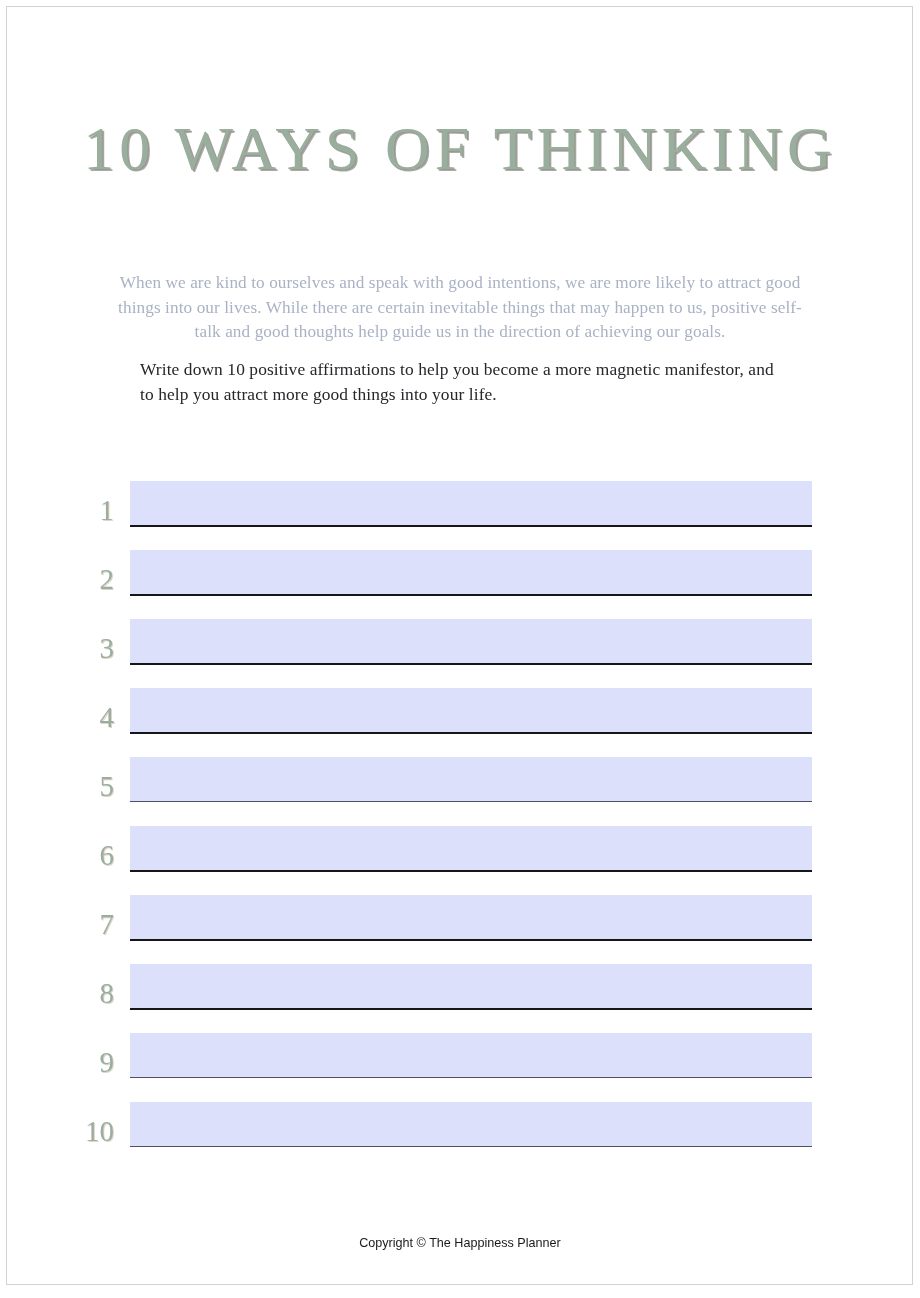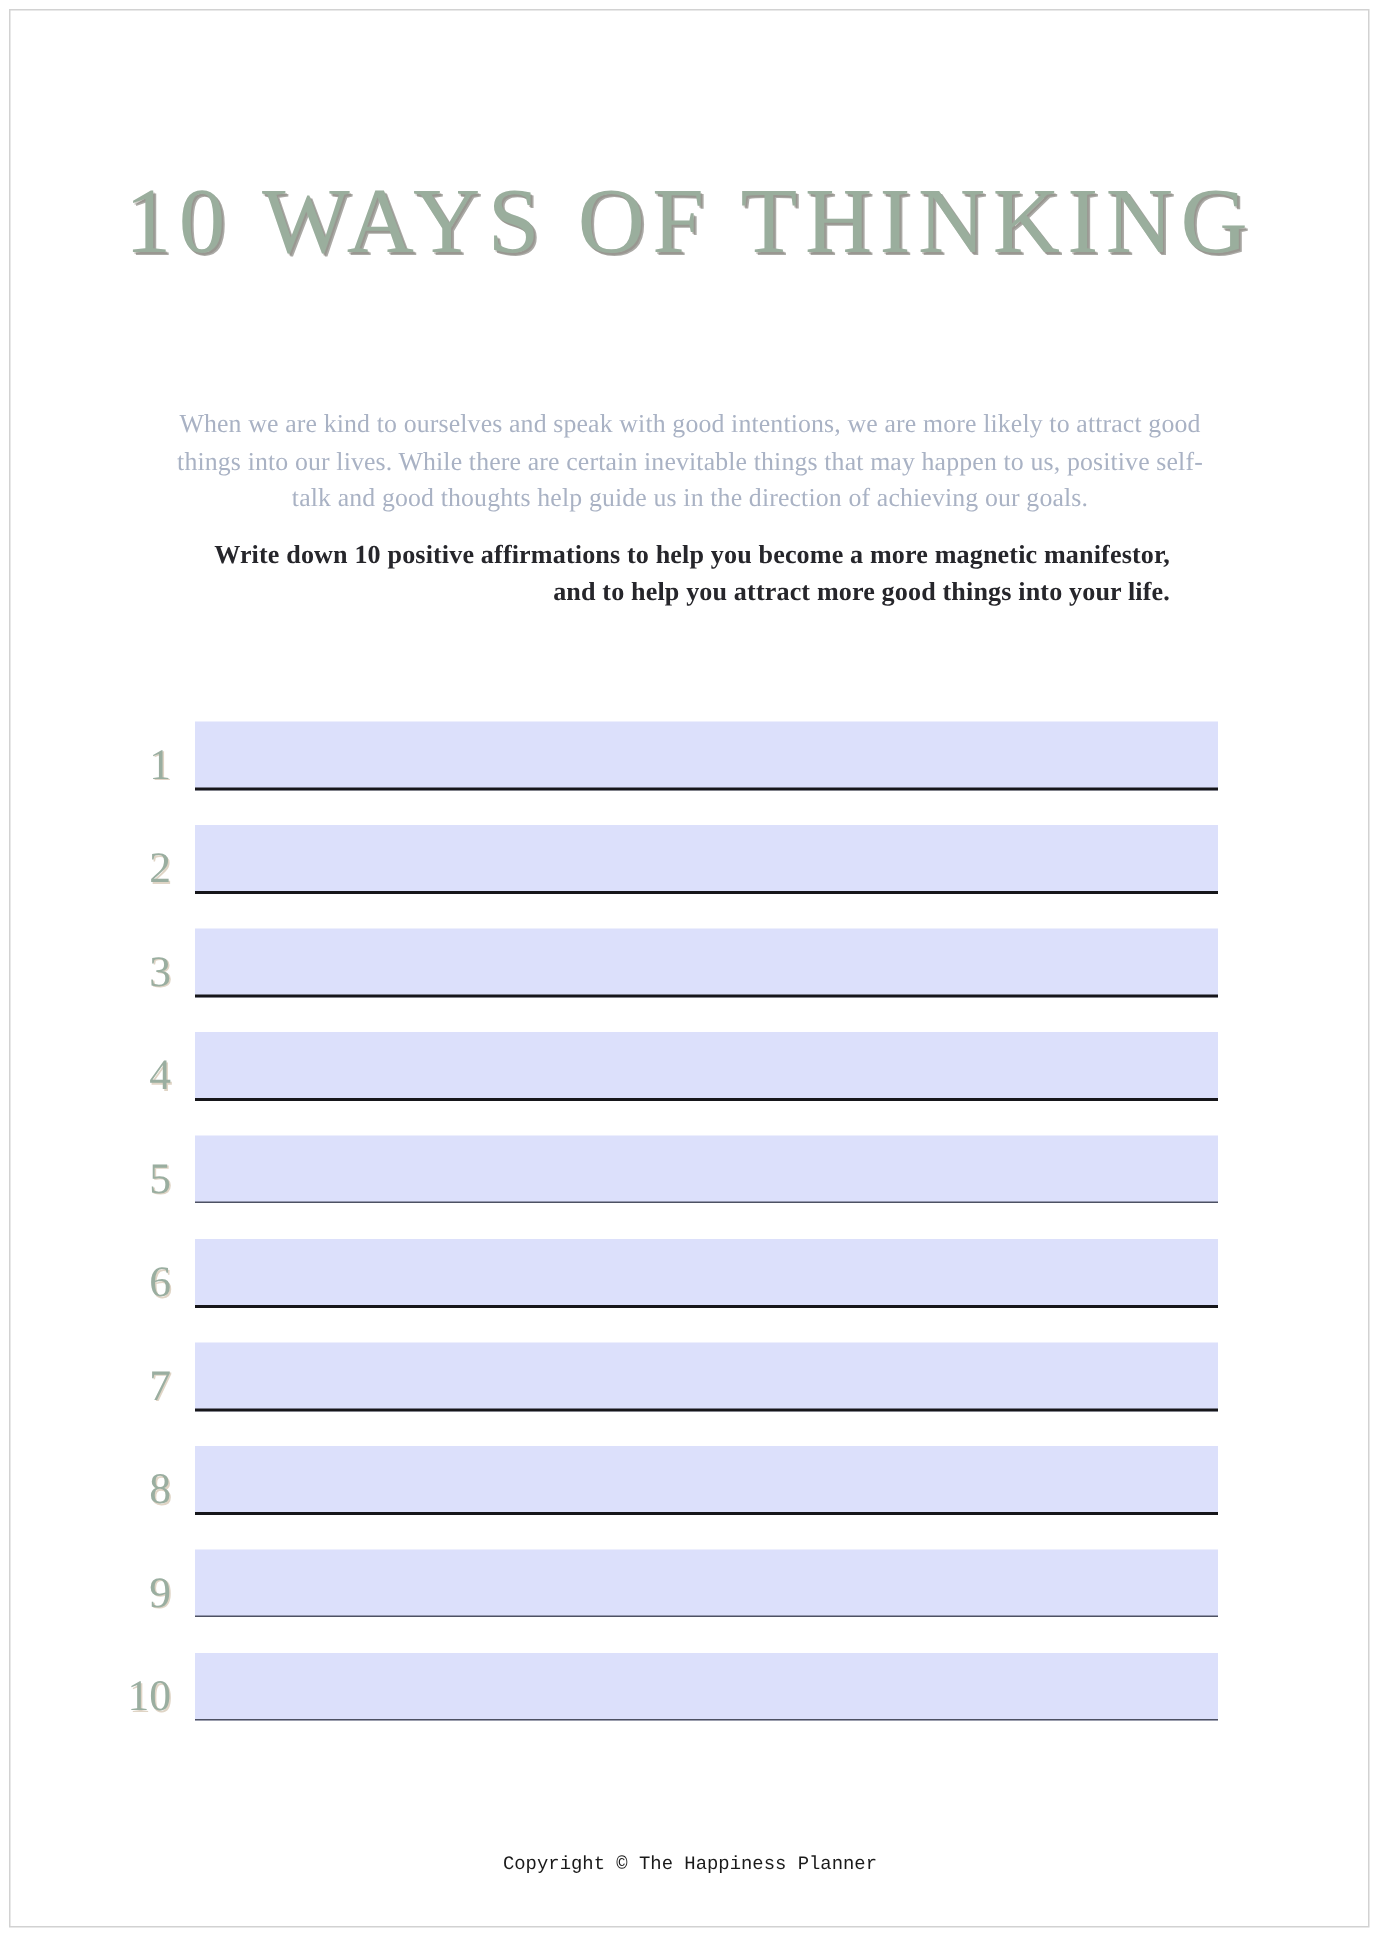--- a/index.html
+++ b/index.html
@@ -67,27 +67,26 @@
     letter-spacing: 0.1px;
     margin-top: 28px;
   }
 
   
   .instruction {
     position: absolute;
     left: 140px;
     top: 357px;
     width: 640px;
-    text-align: right;
+    text-align: left;
     font-family: "Liberation Serif", serif;
     font-size: 17.4px;
     line-height: 25px;
     color: #26262b;
     letter-spacing: 0.1px;
-    font-weight: bold;
   }
 
   
   .rows {
     position: absolute;
     left: 0;
     top: 481px;
     width: 920px;
   }
   .row {
@@ -133,21 +132,21 @@
   
   .row.thin .row-field { border-bottom: 1.6px solid #4d5163; }
 
   
   .footer {
     position: absolute;
     left: 0;
     top: 1235px;
     width: 920px;
     text-align: center;
-    font-family: Liberation Mono, monospace;
+    font-family: Liberation Sans, sans-serif;
     font-size: 12.6px;
     line-height: 16px;
     color: #1a1a1a;
   }
 </style>
 </head>
 <body>
 
 <div class="page">
 

